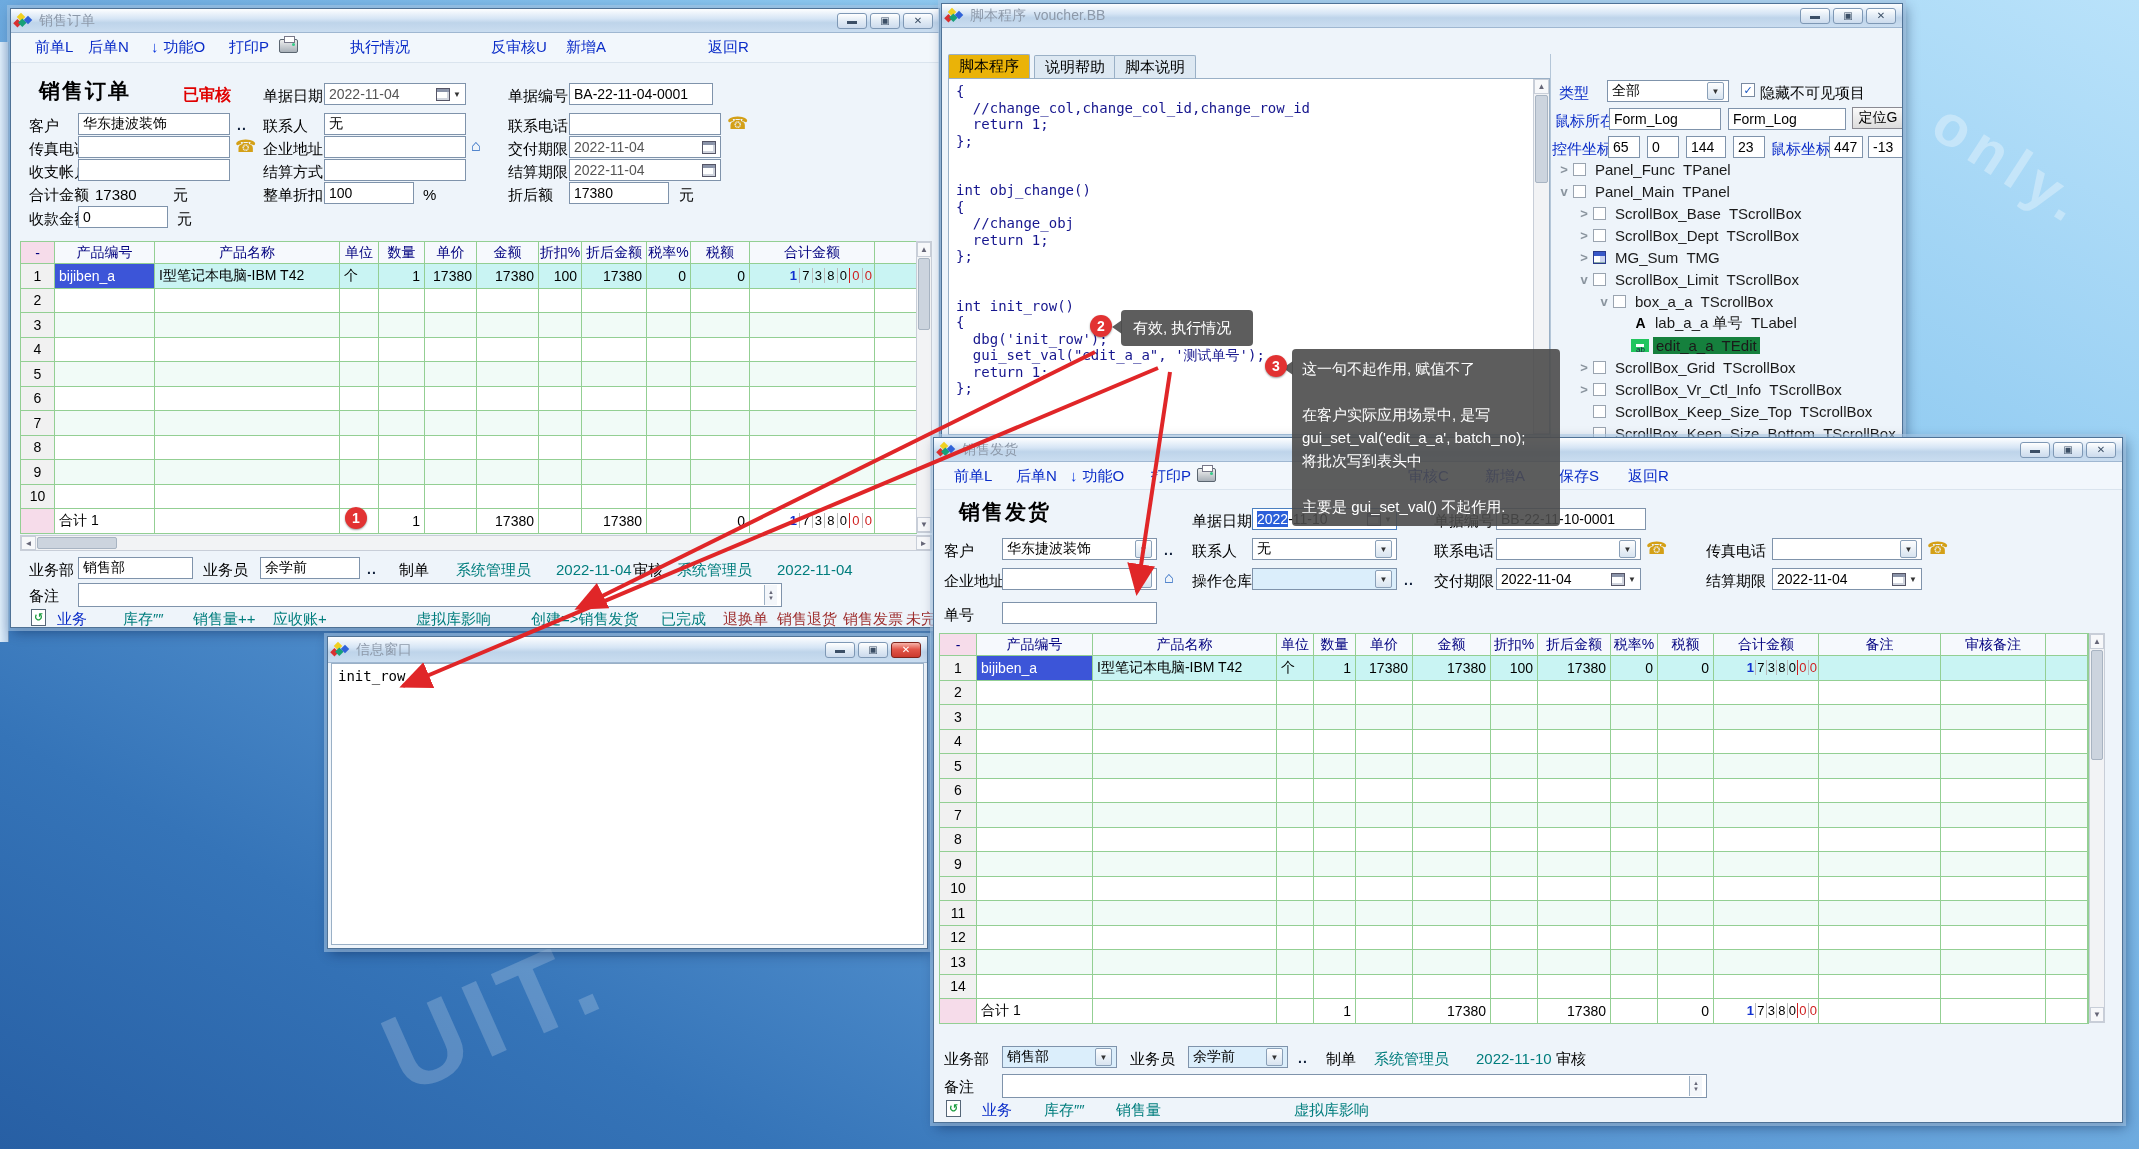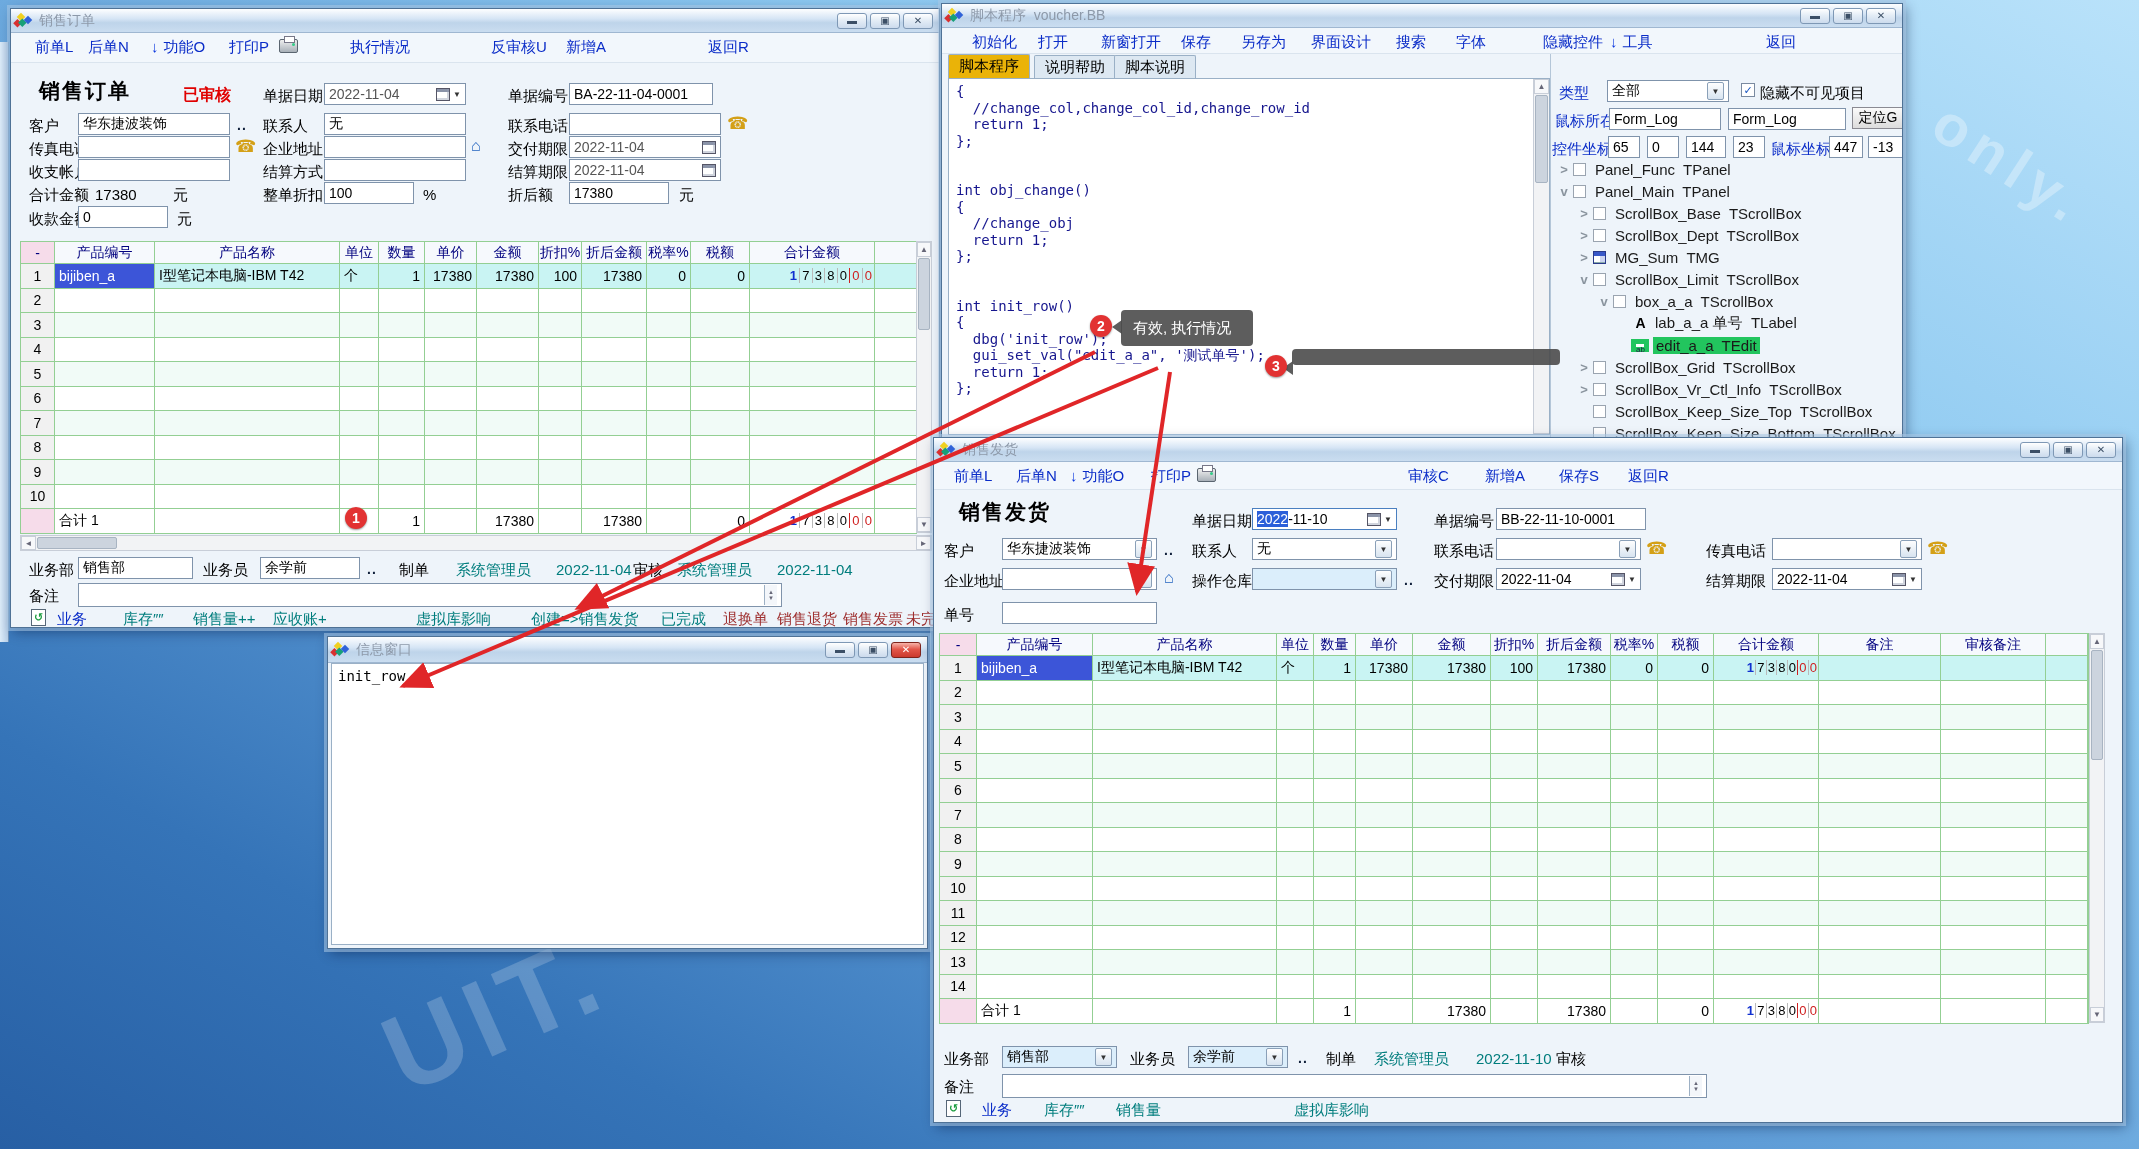--- a/index.html
+++ b/index.html
@@ -84,21 +84,21 @@
   #inspector{position:absolute;border-left:1px solid #b4c6d8;background:#eef4fa;overflow:hidden;}
   .ctl-btn{position:absolute;height:22px;background:linear-gradient(#fafafa,#dcdcdc);border:1px solid #8a8a92;font-size:14px;color:#000;display:flex;align-items:center;justify-content:center;}
   .checkbox{position:absolute;width:14px;height:14px;background:#fff;border:1px solid #7a8aa0;font-size:11px;line-height:12px;text-align:center;color:#1553c0;font-weight:bold;}
   #tree{position:absolute;}
   .tree-item{height:22px;display:flex;align-items:center;font-size:15px;color:#1a1a1a;white-space:pre;}
   .tw{width:14px;color:#8a949e;font-size:13px;font-weight:bold;text-align:center;flex:none;}
   .cbx{width:13px;height:13px;border:1px solid #9aa4b0;background:#fff;margin:0 6px 0 2px;flex:none;}
   .gicon{width:13px;height:13px;border:1px solid #2a3a8a;margin:0 6px 0 2px;flex:none;background:linear-gradient(#3858c8 0 4px,#fff 4px),#fff;box-shadow:inset 0 -1px 0 #8aa,inset -5px 0 0 rgba(56,88,200,.25);}
   .aicon{width:15px;font-weight:bold;font-size:14px;color:#000;margin:0 4px 0 2px;flex:none;text-align:center;}
   .eicon{width:18px;height:13px;border:5px solid #22c55e;background:#fff;font-size:8px;line-height:11px;text-align:center;color:#224;margin:0 4px 0 0;flex:none;}
-  .tree-item.selected .tname{background:#22c55e;}
+  .tree-item.selected .tname{background:#15803d;}
   .tname{padding:0 3px;}
 
   #win-info-content{position:absolute;left:3px;top:26px;right:3px;bottom:3px;background:#fff;border:1px solid #9ab0c6;}
   #info-text{position:absolute;left:6px;top:4px;font-family:"DejaVu Sans Mono","Liberation Mono",monospace;font-size:14px;color:#000;}
 
   .badge{position:absolute;width:22px;height:22px;border-radius:50%;background:#e23232;color:#fff;font-size:14px;font-weight:bold;display:flex;align-items:center;justify-content:center;box-shadow:0 1px 2px rgba(0,0,0,.4);z-index:62;}
   .tooltip{position:absolute;background:rgba(75,75,75,.9);color:#fff;font-size:15px;border-radius:4px;z-index:61;}
   .tooltip .tri{position:absolute;left:-9px;width:0;height:0;border-top:7px solid transparent;border-bottom:7px solid transparent;border-right:10px solid rgba(75,75,75,.9);}
   #tooltip3 .tl{line-height:23px;white-space:pre;min-height:23px;}
   #arrows{position:absolute;left:0;top:0;z-index:55;pointer-events:none;}
@@ -567,33 +567,20 @@
 <div class="window" id="win-script" style="left:941px;top:3px;width:962px;height:437px;z-index:20;overflow:hidden;">
   <div class="titlebar">
     <span class="tico"></span>
     <span class="ttext">脚本程序  voucher.BB</span>
     <span class="winbtns">
       <span class="wbtn">▬</span>
       <span class="wbtn">▣</span>
       <span class="wbtn">✕</span>
     </span>
   </div>
-  <div class="menubar" id="script-menu" style="top:24px;height:26px;">
-      <span class="mitem" style="left: 30px;">初始化</span>
-      <span class="mitem" style="left: 96px;">打开</span>
-      <span class="mitem" style="left: 159px;">新窗打开</span>
-      <span class="mitem" style="left: 239px;">保存</span>
-      <span class="mitem" style="left: 299px;">另存为</span>
-      <span class="mitem" style="left: 369px;">界面设计</span>
-      <span class="mitem" style="left: 454px;">搜索</span>
-      <span class="mitem" style="left: 514px;">字体</span>
-      <span class="mitem" style="left: 601px;">隐藏控件</span>
-      <span class="mitem" style="left: 668px;"><span class="micon-down">↓</span>工具</span>
-      <span class="mitem" style="left: 824px;">返回</span>
-    </div>
 
   <div class="tab active" style="left:6px;">
       <span>脚本程序</span>
     </div>
   <div class="tab" style="left:92px;top:51px;">
       <span>说明帮助</span>
     </div>
   <div class="tab" style="left:172px;top:51px;">
       <span>脚本说明</span>
     </div>
@@ -1279,13 +1266,22 @@
 <div class="badge" style="left:345px;top:507px;">1</div>
 <div class="badge" style="left:1090px;top:315px;">2</div>
 <div class="badge" style="left:1265px;top:355px;">3</div>
 
 <div class="tooltip" id="tooltip2" style="left:1121px;top:310px;width:132px;height:36px;display:flex;align-items:center;padding:0 12px;">
   <span class="tri" style="top:10px;"></span>
   <span>有效, 执行情况</span>
 </div>
 <div class="tooltip" id="tooltip3" style="left:1292px;top:349px;width:268px;padding:8px 10px;">
   <span class="tri" style="top:12px;"></span>
+  <div id="tooltip3-lines">
+      <div class="tl">这一句不起作用, 赋值不了</div>
+      <div class="tl"></div>
+      <div class="tl">在客户实际应用场景中, 是写</div>
+      <div class="tl">gui_set_val('edit_a_a', batch_no);</div>
+      <div class="tl">将批次写到表头中</div>
+      <div class="tl"></div>
+      <div class="tl">主要是 gui_set_val() 不起作用.</div>
+    </div>
 </div>
 
 </body></html>

